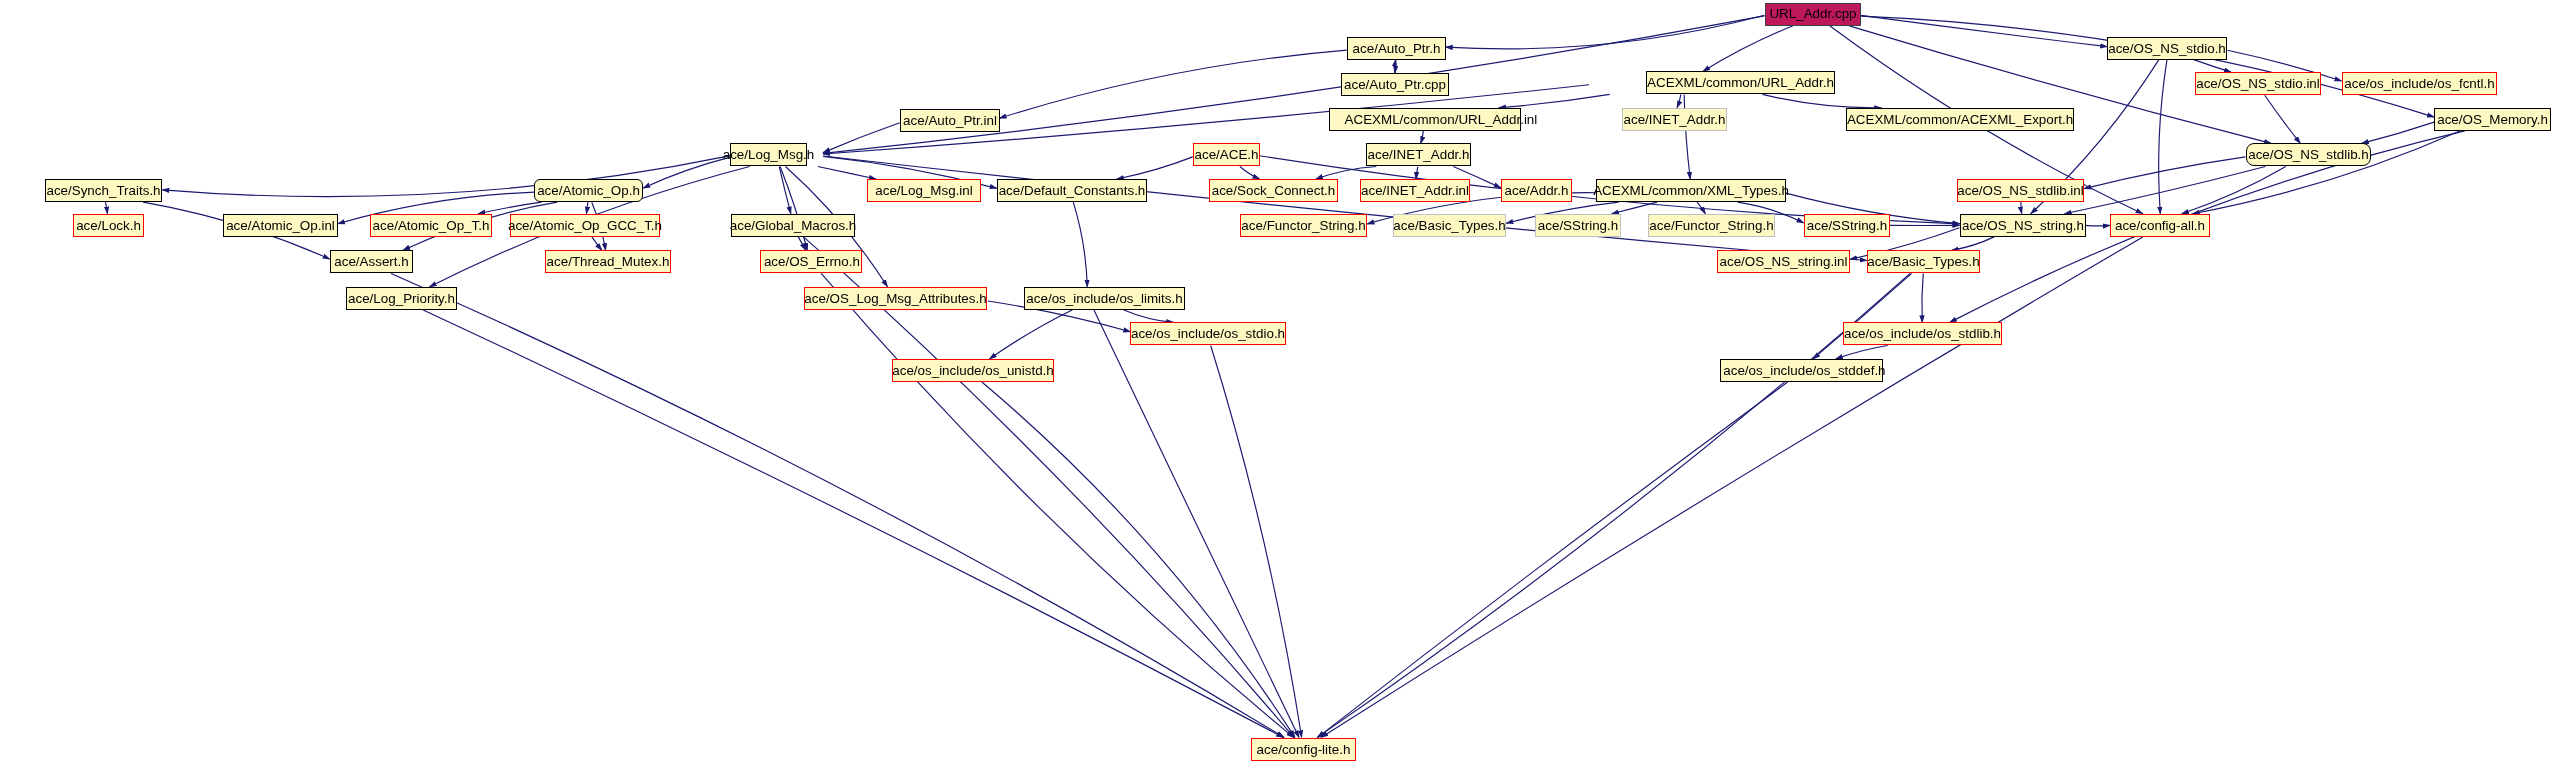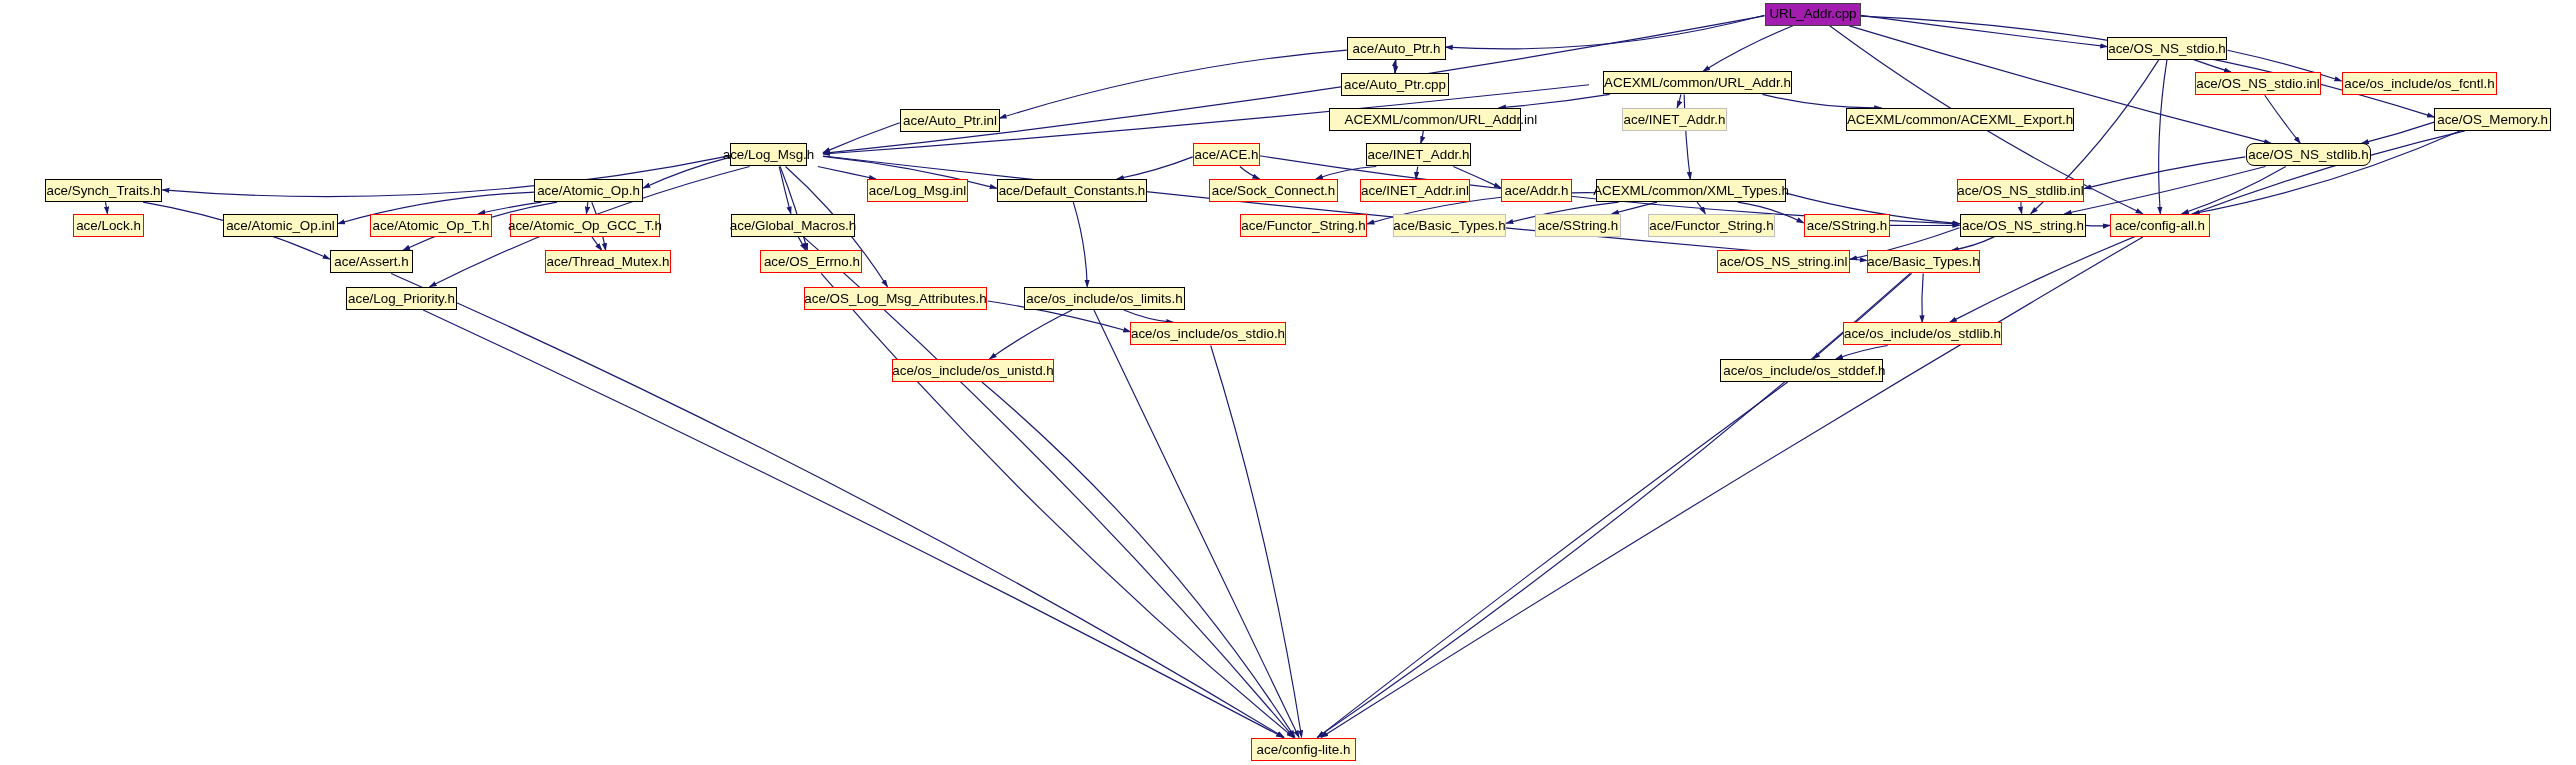--- a/index.html
+++ b/index.html
@@ -24,21 +24,21 @@
     font-size:13.4px;
     line-height:1;
     white-space:nowrap;
     height:23px;
     padding:0 6.2px;
     border:0.9px solid #000000;
     letter-spacing:0px;
   }
   .node.red{border-color:#ff0000;}
   .node.gray{border-color:#bfbfbf;}
-  .node.root{background:#a21caf;border-color:#404040;}
+  .node.root{background:#be185d;border-color:#404040;}
   .node-label{pointer-events:none;}
 </style>
 </head>
 <body>
 
 <div id="graph">
   <svg id="edge-layer" width="2576" height="765" viewBox="0 0 2892 859" xmlns="http://www.w3.org/2000/svg">
       <defs>
         <marker id="ah" markerWidth="9" markerHeight="9" refX="8" refY="3" orient="auto" markerUnits="userSpaceOnUse">
           <path d="M0,0 L9,3 L0,6 z" fill="#191970"></path>
@@ -131,21 +131,21 @@
       </div>
       <div class="node" style="left: 1347px; top: 37px; width: 99px;">
         <span class="node-label">ace/Auto_Ptr.h</span>
       </div>
       <div class="node" style="left: 2107px; top: 37px; width: 120px;">
         <span class="node-label">ace/OS_NS_stdio.h</span>
       </div>
       <div class="node" style="left: 1341px; top: 73px; width: 108px;">
         <span class="node-label">ace/Auto_Ptr.cpp</span>
       </div>
-      <div class="node" style="left: 1603px; top: 71px; width: 189px;">
+      <div class="node" style="left: 1646px; top: 71px; width: 189px;">
         <span class="node-label">ACEXML/common/URL_Addr.h</span>
       </div>
       <div class="node red" style="left: 2195px; top: 72px; width: 126px;">
         <span class="node-label">ace/OS_NS_stdio.inl</span>
       </div>
       <div class="node red" style="left: 2342px; top: 72px; width: 155px;">
         <span class="node-label">ace/os_include/os_fcntl.h</span>
       </div>
       <div class="node" style="left: 900px; top: 109px; width: 100px;">
         <span class="node-label">ace/Auto_Ptr.inl</span>
@@ -170,24 +170,24 @@
       </div>
       <div class="node" style="left: 1366px; top: 143px; width: 105px;">
         <span class="node-label">ace/INET_Addr.h</span>
       </div>
       <div class="node" style="left: 2246px; top: 143px; width: 125px; border-radius: 8px;">
         <span class="node-label">ace/OS_NS_stdlib.h</span>
       </div>
       <div class="node" style="left: 45px; top: 179px; width: 117px;">
         <span class="node-label">ace/Synch_Traits.h</span>
       </div>
-      <div class="node" style="left: 534px; top: 179px; width: 109px;">
+      <div class="node" style="left: 534px; top: 179px; width: 109px; border-radius: 6px;">
         <span class="node-label">ace/Atomic_Op.h</span>
       </div>
-      <div class="node red" style="left: 867px; top: 179px; width: 101px;">
+      <div class="node red" style="left: 867px; top: 179px; width: 114px;">
         <span class="node-label">ace/Log_Msg.inl</span>
       </div>
       <div class="node" style="left: 997px; top: 179px; width: 150px;">
         <span class="node-label">ace/Default_Constants.h</span>
       </div>
       <div class="node red" style="left: 1209px; top: 179px; width: 129px;">
         <span class="node-label">ace/Sock_Connect.h</span>
       </div>
       <div class="node red" style="left: 1360px; top: 179px; width: 110px;">
         <span class="node-label">ace/INET_Addr.inl</span>

